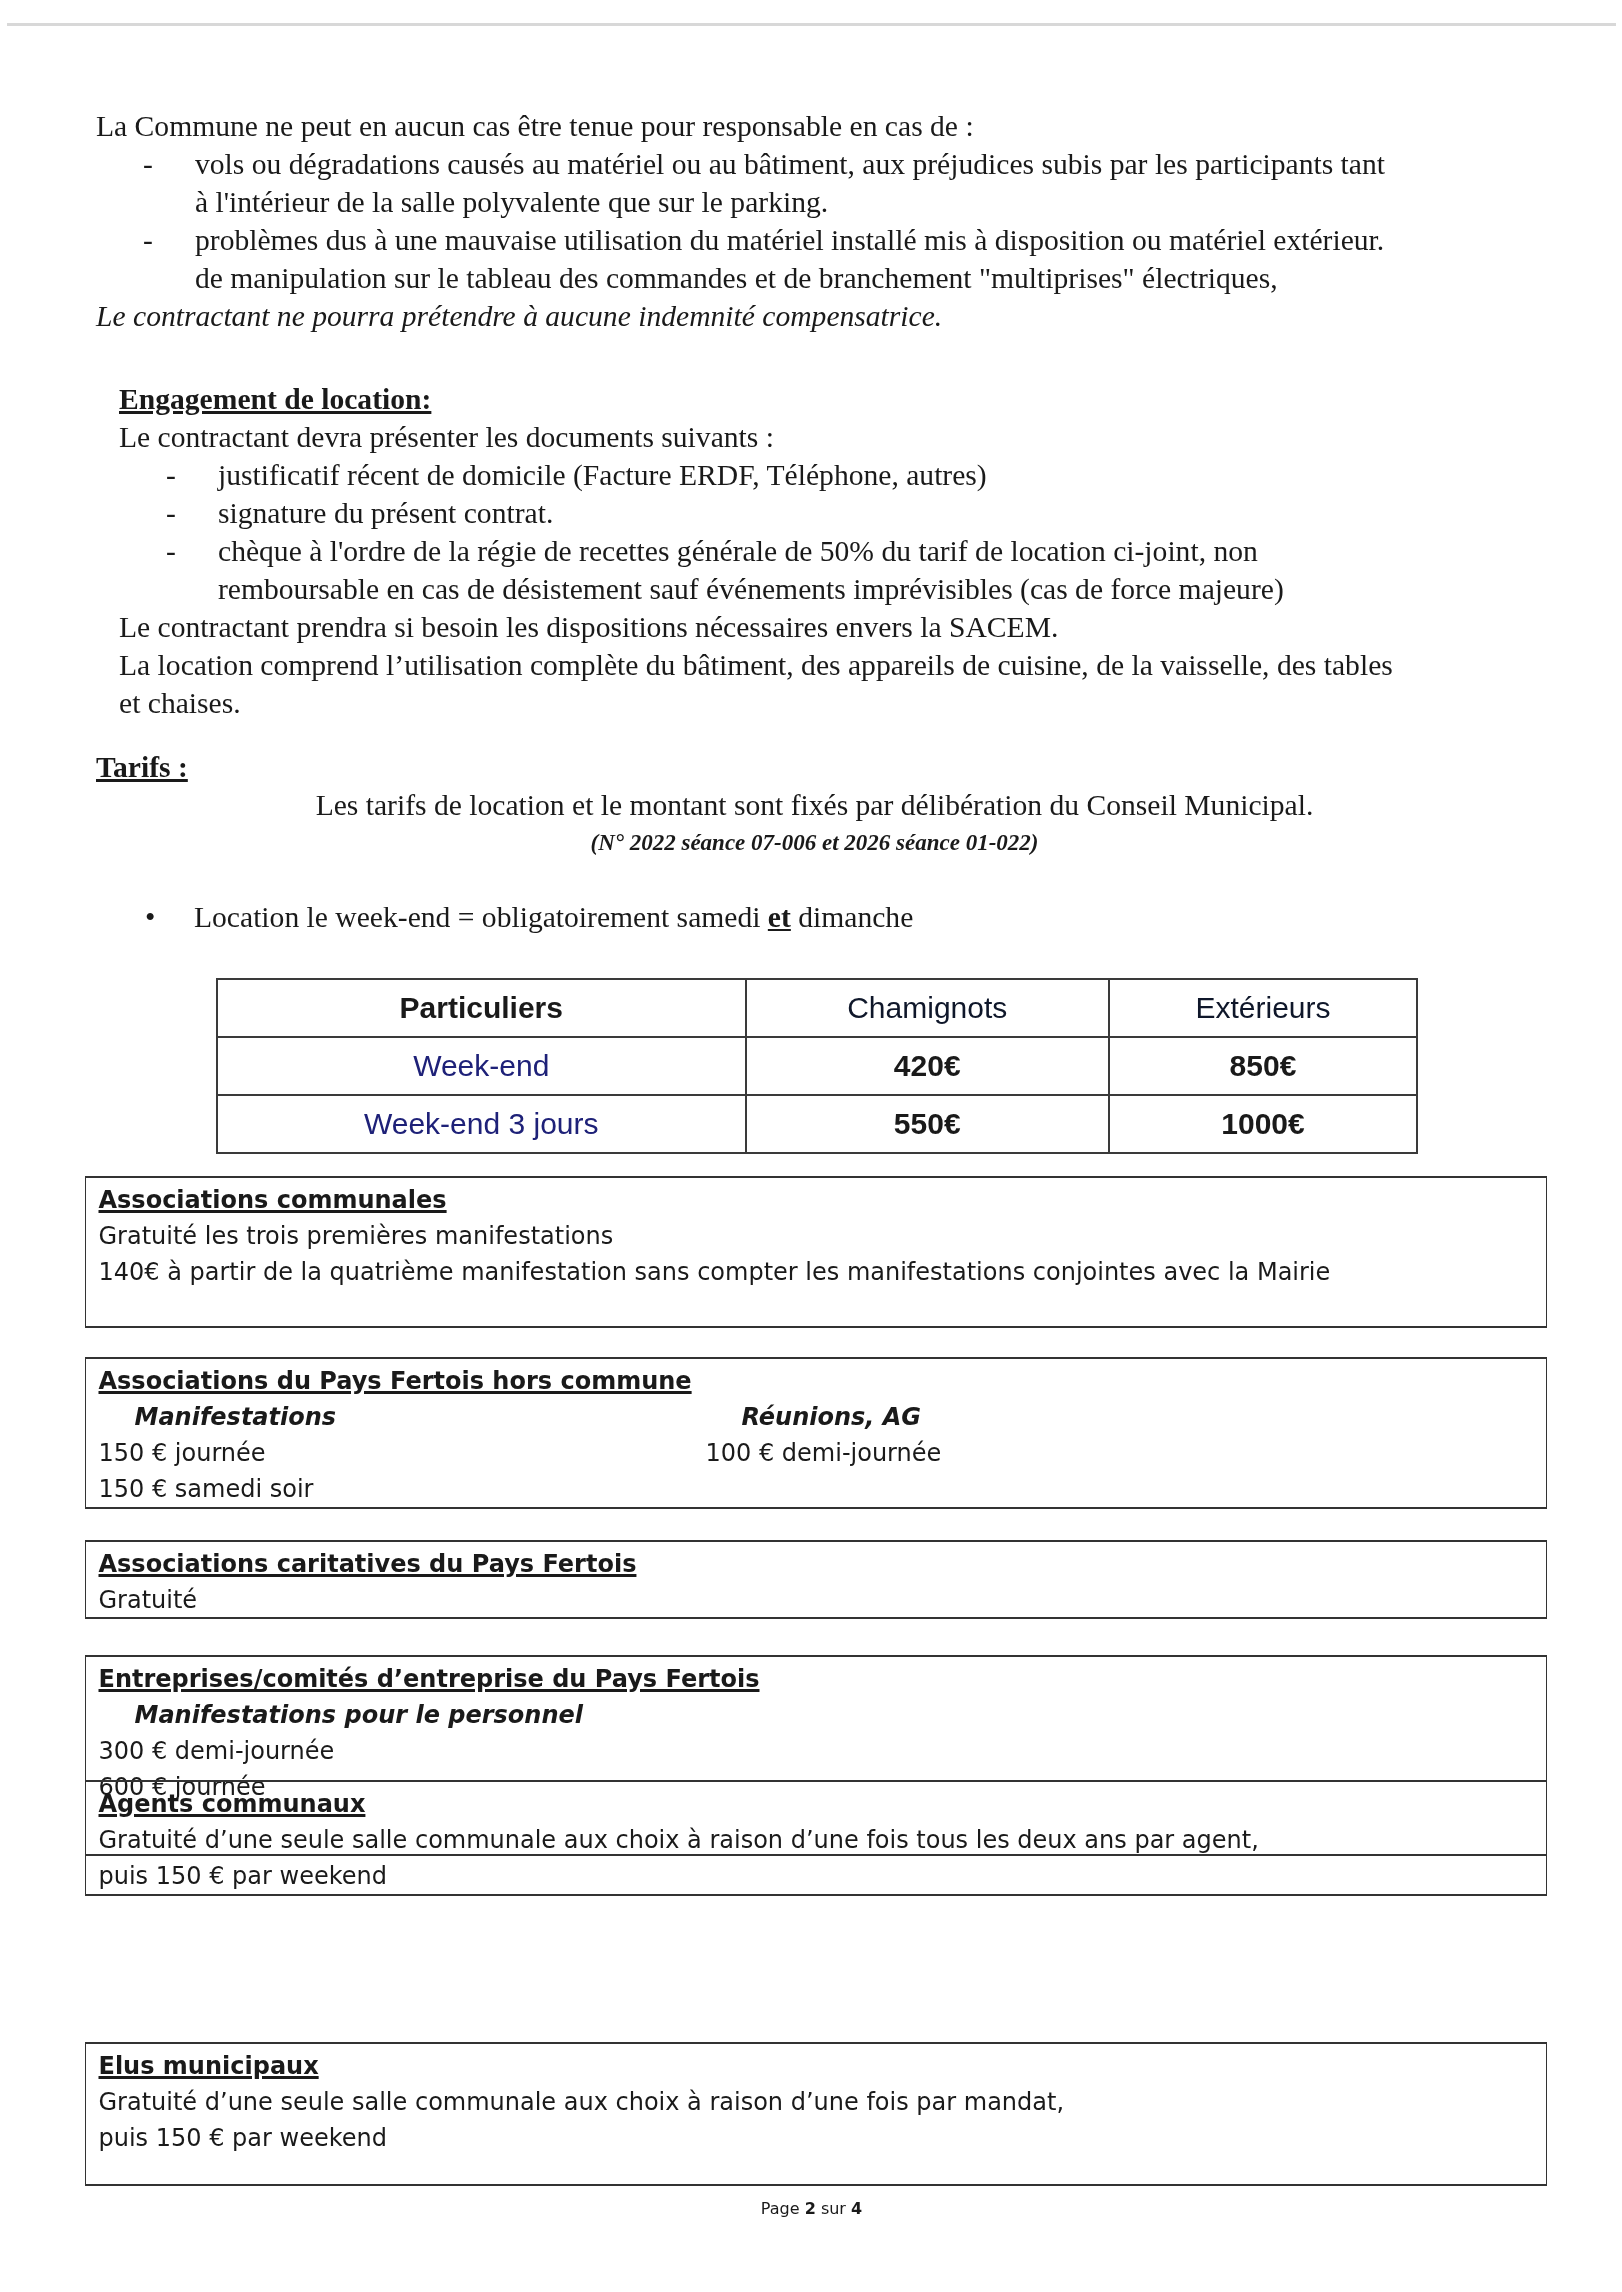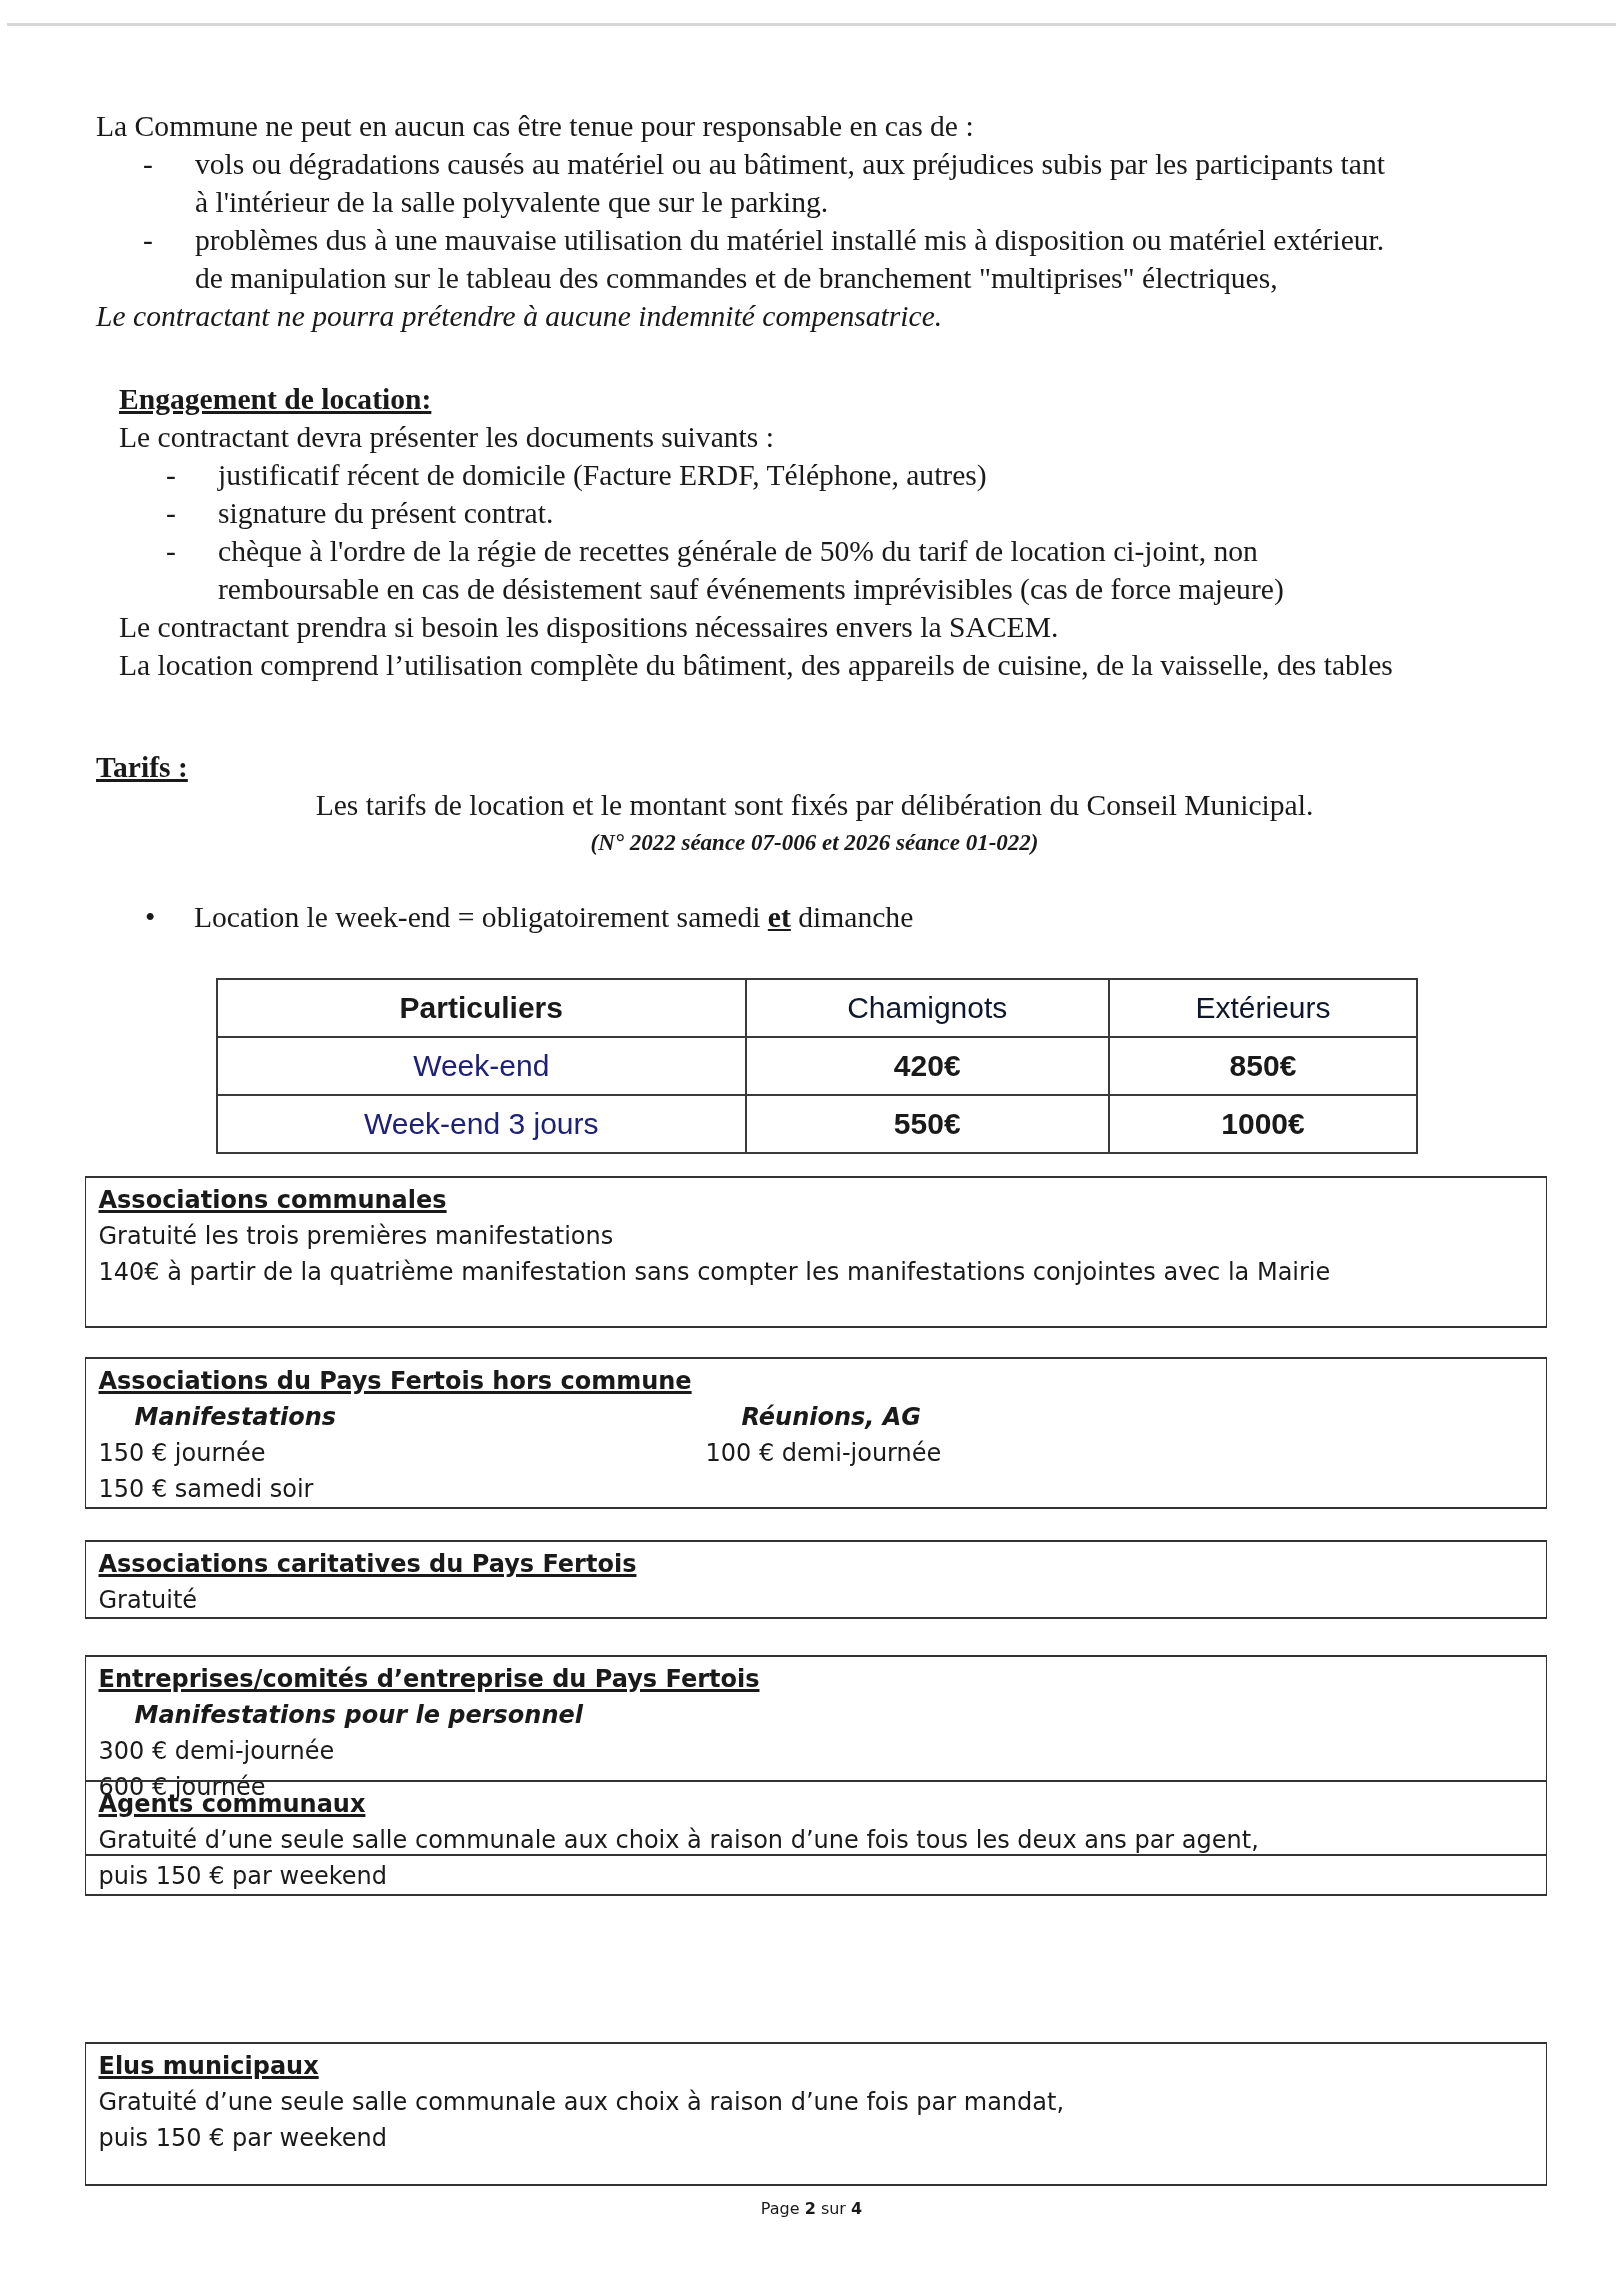--- a/index.html
+++ b/index.html
@@ -55,20 +55,21 @@
     <span class="dash">-</span>
     <div>signature du présent contrat.</div>
   </div>
   <div class="ind">
     <span class="dash">-</span>
     <div>chèque à l'ordre de la régie de recettes générale de 50% du tarif de location ci-joint, non</div>
     <div>remboursable en cas de désistement sauf événements imprévisibles (cas de force majeure)</div>
   </div>
   <div>Le contractant prendra si besoin les dispositions nécessaires envers la SACEM.</div>
   <div>La location comprend l’utilisation complète du bâtiment, des appareils de cuisine, de la vaisselle, des tables</div>
+  <div>et chaises.</div>
 </div>
 
 <div class="block serif" style="top:748px;">
   <div class="heading">Tarifs :</div>
   <div class="center" style="margin-top:0px;">Les tarifs de location et le montant sont fixés par délibération du Conseil Municipal.</div>
   <div class="center ref">(N° 2022 séance 07-006 et 2026 séance 01-022)</div>
   <div style="margin-top:36px; padding-left:49px;">
     <span style="display:inline-block; width:49px;">•</span><span>Location le week-end = obligatoirement samedi </span><span style="font-weight:bold; text-decoration:underline;">et</span><span> dimanche</span>
   </div>
 </div>

